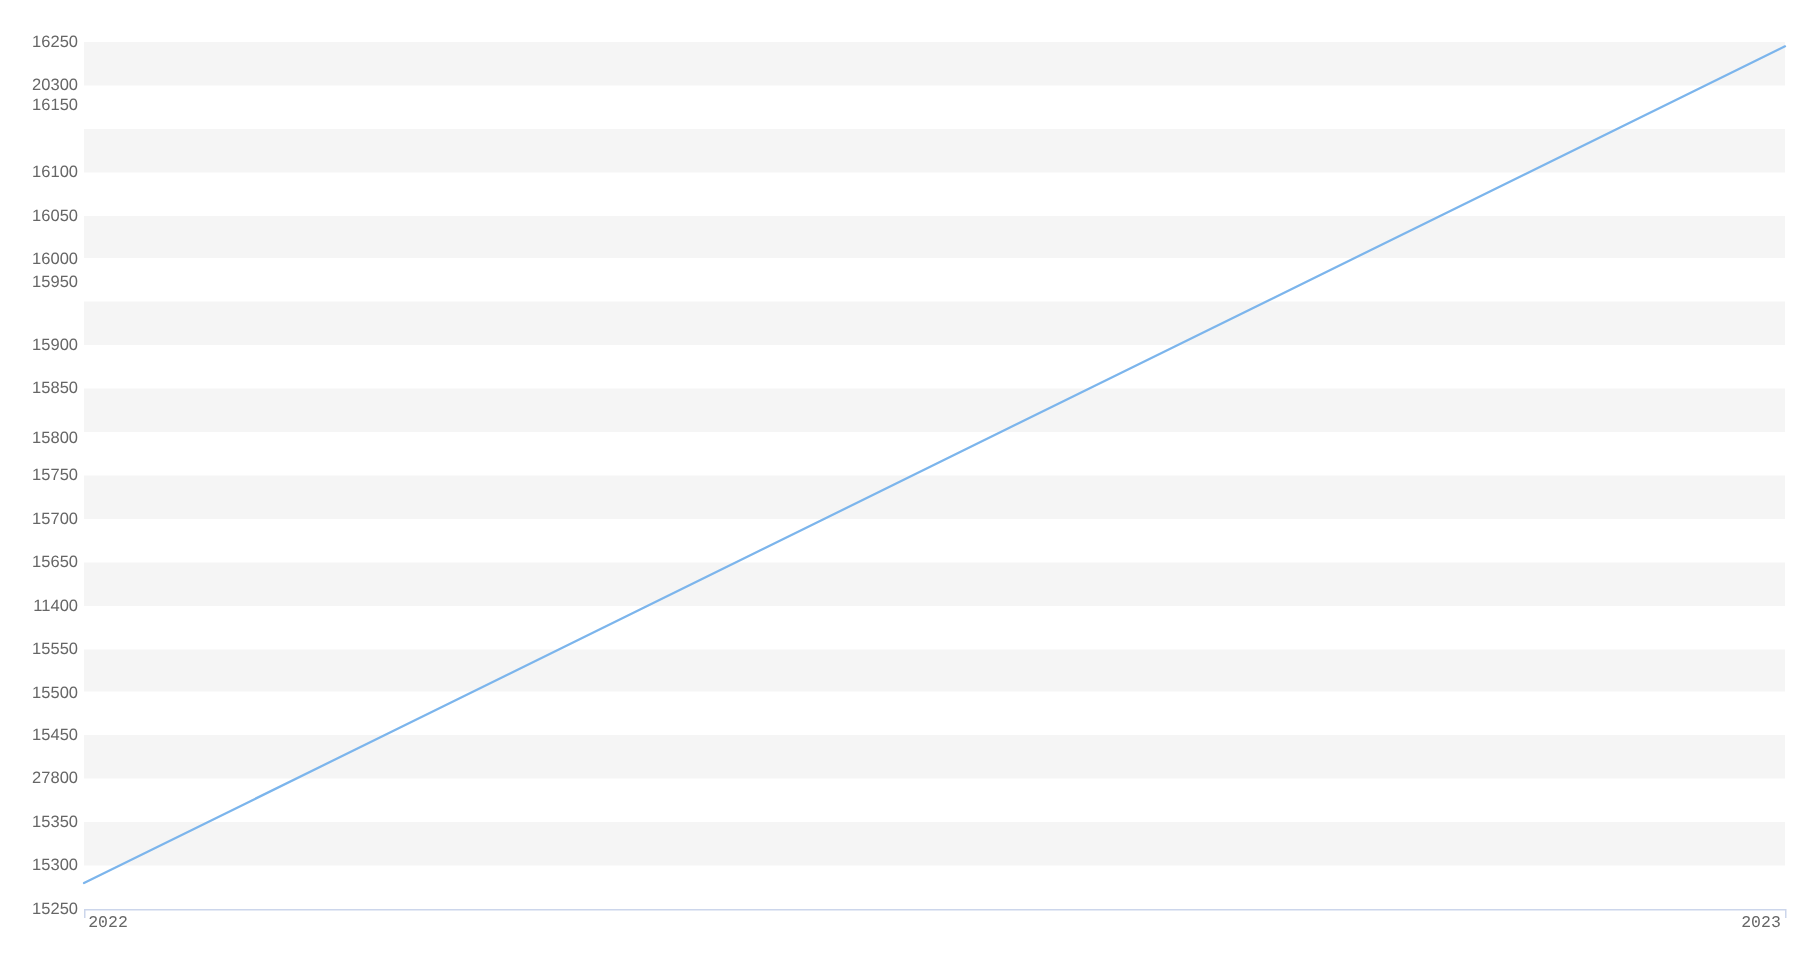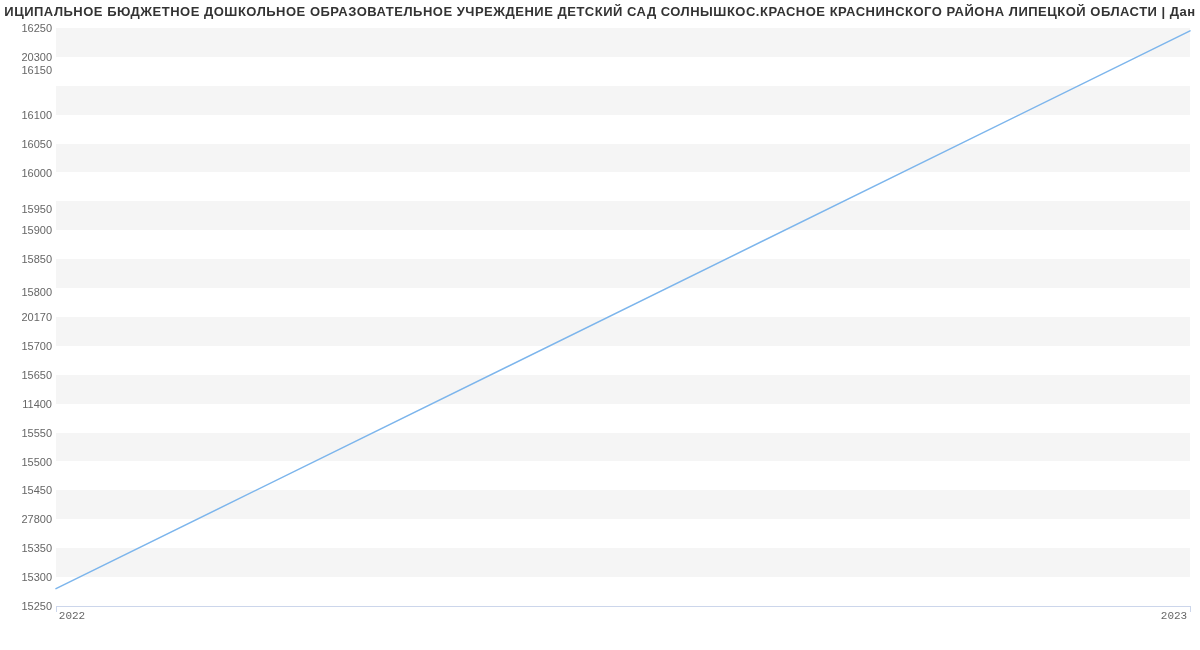--- a/index.html
+++ b/index.html
@@ -87,21 +87,20 @@
       stroke: #7cb5ec;
       stroke-width: 1.5;
       stroke-linejoin: round;
       stroke-linecap: round;
     }
   </style>
 </head>
 <body>
 
 <div class="chart-container">
-  <div class="title">ИЦИПАЛЬНОЕ БЮДЖЕТНОЕ ДОШКОЛЬНОЕ ОБРАЗОВАТЕЛЬНОЕ УЧРЕЖДЕНИЕ ДЕТСКИЙ САД СОЛНЫШКОС.КРАСНОЕ КРАСНИНСКОГО РАЙОНА ЛИПЕЦКОЙ ОБЛАСТИ | Дан</div>
 
   <div class="plot-area">
 
     <div class="grid-band" style="top:0px;height:28.9px"></div>
     <div class="grid-band" style="top:57.8px;height:28.9px"></div>
     <div class="grid-band" style="top:115.6px;height:28.9px"></div>
     <div class="grid-band" style="top:173.4px;height:28.9px"></div>
     <div class="grid-band" style="top:231.2px;height:28.9px"></div>
     <div class="grid-band" style="top:289.0px;height:28.9px"></div>
     <div class="grid-band" style="top:346.8px;height:28.9px"></div>
@@ -117,25 +116,25 @@
   <div class="y-tick-label" style="top:606px">15250</div>
   <div class="y-tick-label" style="top:577.1px">15300</div>
   <div class="y-tick-label" style="top:548.2px">15350</div>
   <div class="y-tick-label" style="top:519.3px">27800</div>
   <div class="y-tick-label" style="top:490.4px">15450</div>
   <div class="y-tick-label" style="top:461.5px">15500</div>
   <div class="y-tick-label" style="top:432.6px">15550</div>
   <div class="y-tick-label" style="top:403.7px">11400</div>
   <div class="y-tick-label" style="top:374.8px">15650</div>
   <div class="y-tick-label" style="top:345.9px">15700</div>
-  <div class="y-tick-label" style="top:317.0px">20170</div>
+  <div class="y-tick-label" style="top:317.0px">15750</div>
   <div class="y-tick-label" style="top:292px">15800</div>
   <div class="y-tick-label" style="top:259.2px">15850</div>
   <div class="y-tick-label" style="top:230.3px">15900</div>
-  <div class="y-tick-label" style="top:209px">15950</div>
+  <div class="y-tick-label" style="top:188px">15950</div>
   <div class="y-tick-label" style="top:172.5px">16000</div>
   <div class="y-tick-label" style="top:143.6px">16050</div>
   <div class="y-tick-label" style="top:114.7px">16100</div>
   <div class="y-tick-label" style="top:70px">16150</div>
   <div class="y-tick-label" style="top:56.9px">20300</div>
   <div class="y-tick-label" style="top:28px">16250</div>
 
   <div class="axis-line"></div>
   <div class="x-tick-mark" style="left:56px"></div>
   <div class="x-tick-mark" style="left:1190px"></div>

